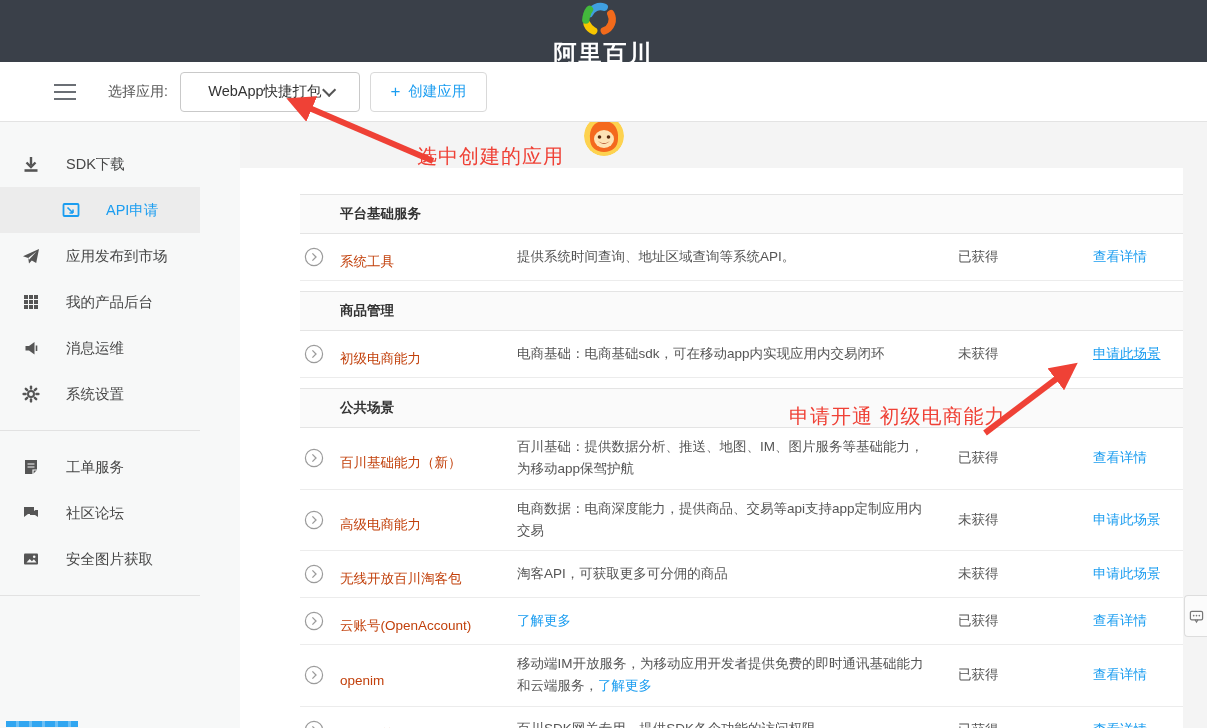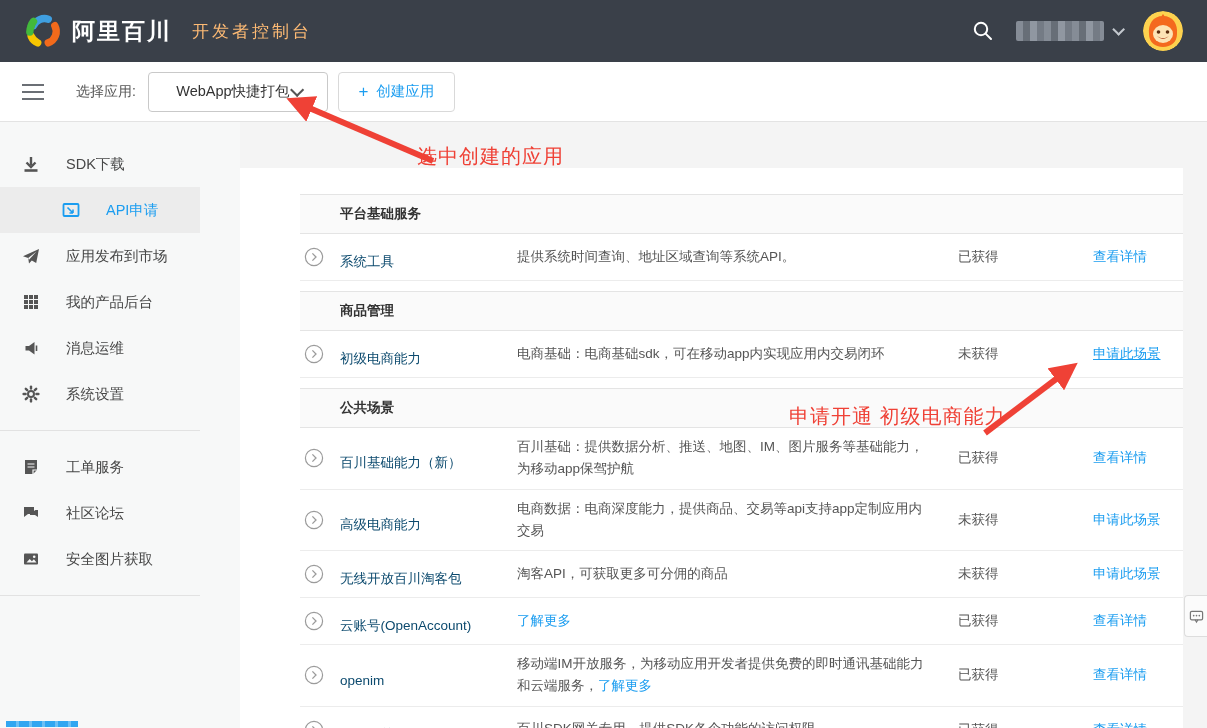--- a/index.html
+++ b/index.html
@@ -7,21 +7,21 @@
   body {
     position: relative;
     overflow: hidden;
     background:#f4f4f4;
     font-family:"Liberation Sans","DejaVu Sans",sans-serif;
     color:#333;
   }
   
   .topbar{
     position:absolute; left:0; top:0; width:1207px; height:62px;
-    background:#3a4049; display:flex; align-items:center; padding:0 24px;
+    background:#3a4049; display:flex; align-items:center; padding:0 24px;flex-direction:column;
   }
   .logo{ width:38px; height:38px; margin-right:10px; flex:none; }
   .brand{ color:#fff; font-size:23px; font-weight:bold; letter-spacing:2px; }
   .console-title{ color:#fdba74; font-size:17px; margin-left:20px; letter-spacing:3px; }
   .topbar .spacer{ flex:1; }
   .search-ic{ width:22px; height:22px; margin-right:22px; cursor:pointer; }
   .user-mask{
     width:88px; height:20px; border-radius:2px; margin-right:8px; cursor:pointer;
     background:
       repeating-linear-gradient(90deg,#8e959f 0 7px,#6c737d 7px 14px,#9aa1ab 14px 21px,#7b828c 21px 28px),
@@ -30,21 +30,21 @@
   }
   .user-chev{
     width:9px; height:9px; border-right:2px solid #c3c8ce; border-bottom:2px solid #c3c8ce;
     transform:rotate(45deg) translateY(-3px); margin-right:22px; cursor:pointer;
   }
   .avatar{ width:40px; height:40px; border-radius:50%; overflow:hidden; flex:none; cursor:pointer; }
   
   .selbar{
     position:absolute; left:0; top:62px; width:1207px; height:60px;
     background:#fff; border-bottom:1px solid #e3e3e3;
-    display:flex; align-items:center;
+    display:flex; align-items:center;padding-left:32px;
   }
   .hamburger{ width:22px; height:16px; margin-left:22px; display:flex; flex-direction:column; justify-content:space-between; cursor:pointer;}
   .hamburger span{ display:block; height:2px; background:#6b6f75; }
   .sel-label{ font-size:14px; color:#555; margin-left:32px; }
   .dropdown{
     margin-left:12px; width:180px; height:40px; border:1px solid #c9c9c9; border-radius:4px;
     background:#fff; display:flex; align-items:center; justify-content:center; 
     font-size:14.5px; color:#333; cursor:pointer;
   }
   .dd-chev{ width:10px; height:10px; border-right:2px solid #555; border-bottom:2px solid #555; transform:rotate(45deg) translateY(-3px); }
@@ -81,21 +81,21 @@
   .band{
     height:40px; background:#fafafa; border-top:1px solid #e4e4e4; border-bottom:1px solid #e4e4e4;
     display:flex; align-items:center; padding-left:40px;
     font-size:13.5px; font-weight:bold; color:#333;
   }
   .trow{
     display:flex; align-items:center; min-height:47px; padding:8px 0;
     border-bottom:1px solid #ececec; font-size:13.5px;
   }
   .c-chev{ width:40px; padding-left:4px; flex:none; display:flex; align-items:center; cursor:pointer; }
-  .c-name{ width:177px; flex:none; color:#0c4a6e;margin-top:10px; }
+  .c-name{ width:177px; flex:none; color:#c2410c;margin-top:10px; }
   .c-desc{ width:441px; flex:none; color:#555; line-height:1.65; padding-right:28px; }
   .c-desc a{ color:#1b9df0; text-decoration:none; cursor:pointer;margin-top:15px; }
   .c-status{ width:135px; flex:none; color:#555; }
   .c-action{ color:#1b9df0; text-decoration:none; cursor:pointer; }
   .c-action.u{ text-decoration:underline; }
   
   .anno-svg{ position:absolute; left:0; top:0; width:1207px; height:728px; pointer-events:none; z-index:60; }
   .anno-text{ position:absolute; color:#ef4136; font-size:20px; z-index:60; pointer-events:none; letter-spacing:1px; }
   #anno1{ left:417px; top:143px; }
   #anno2{ left:789px; top:403px; }

